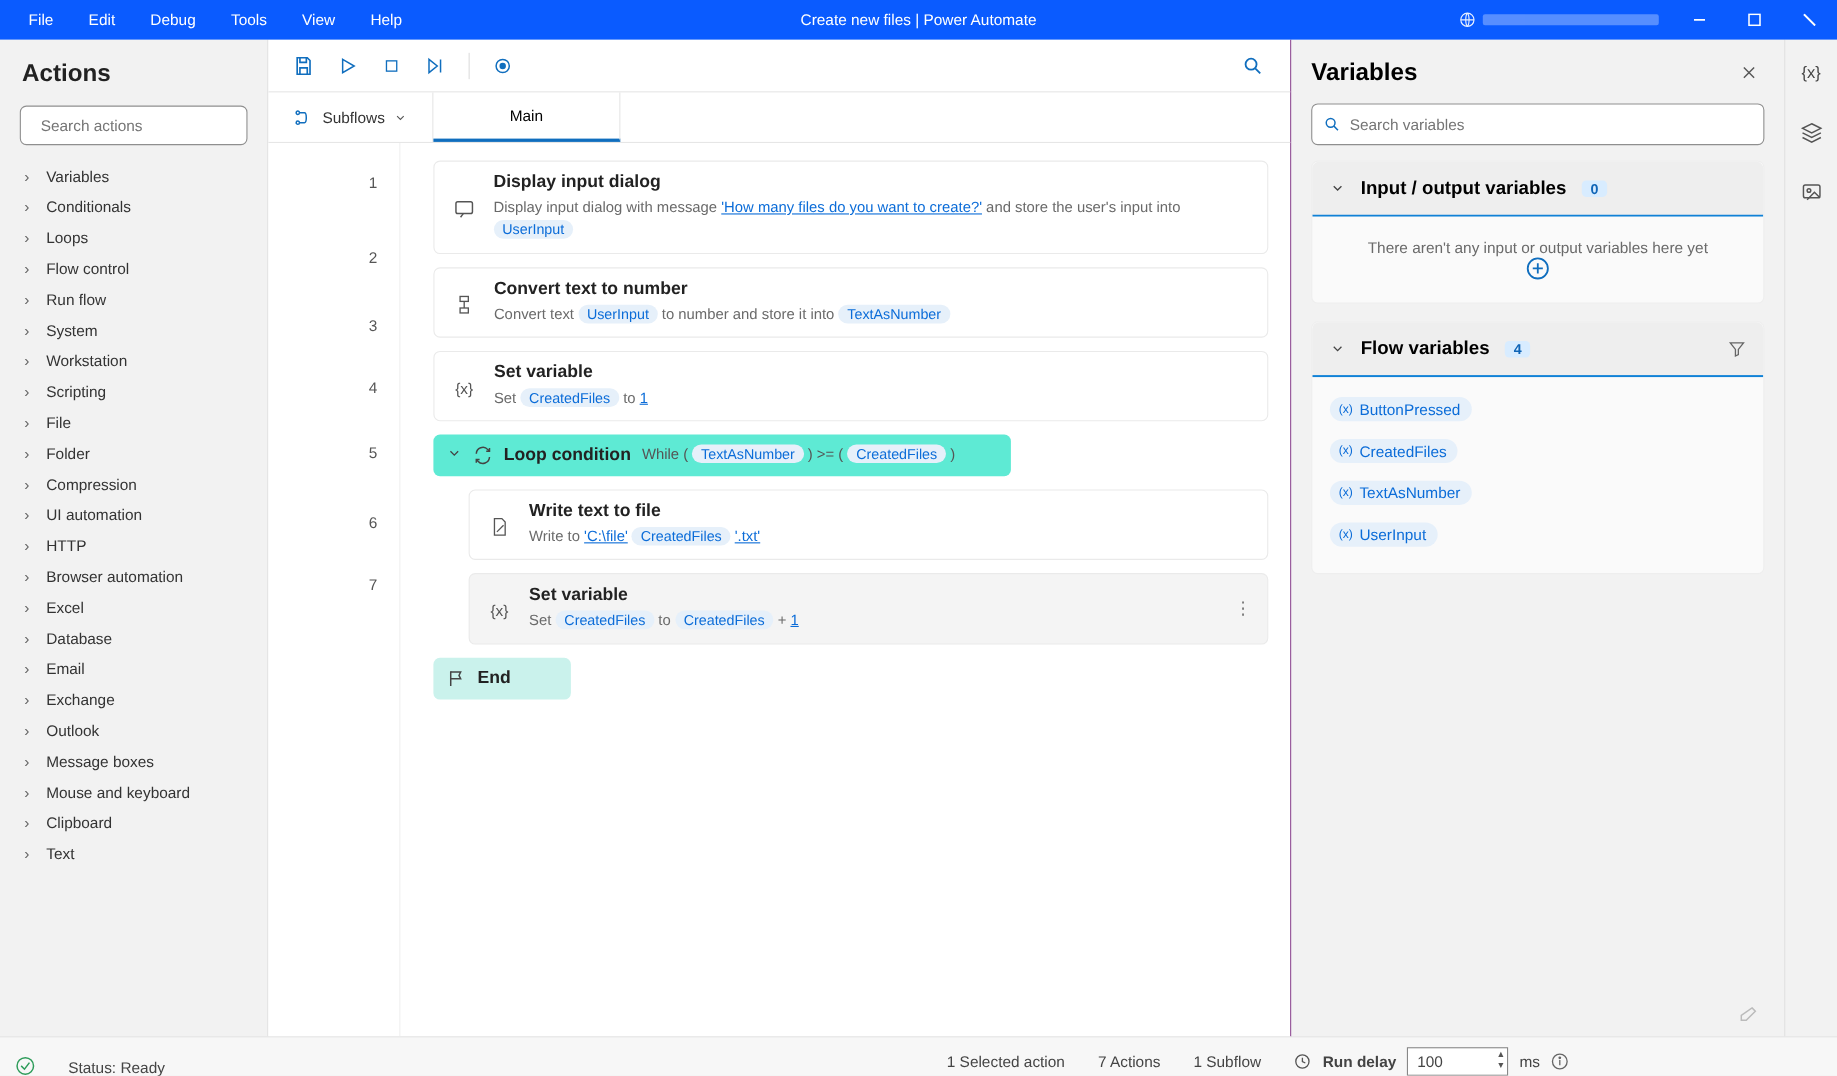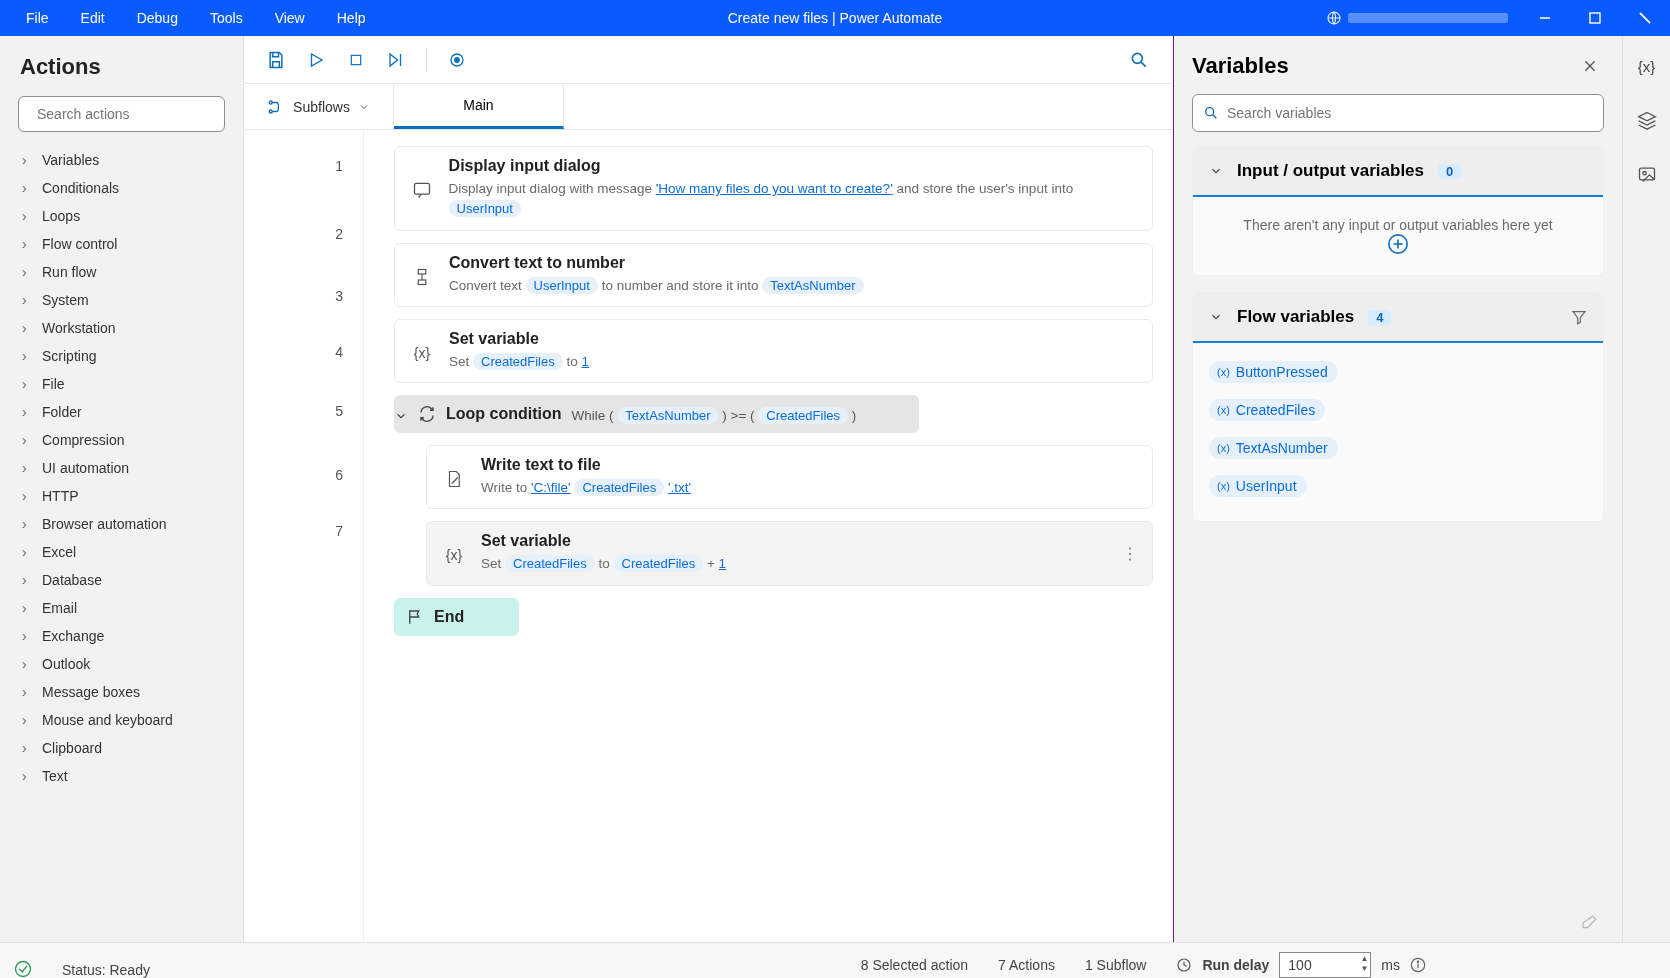--- a/index.html
+++ b/index.html
@@ -41,21 +41,21 @@
   .gutter .num { height:64px; display:flex; align-items:center; justify-content:flex-end; padding-right:20px; font-size:14px; color:#555;}
   .steps { flex:1; padding:16px 20px 16px 30px;}
   .step-card { border:1px solid #eaeaea; border-radius:6px; background:#fff; padding:10px 14px; display:flex; gap:14px; margin-bottom:12px; align-items:center; position:relative;}
   .step-card.selected { background:#f4f4f4;}
   .step-icon { width:26px; display:flex; justify-content:center; padding-top:4px; color:#444;}
   .step-title { font-size:16px; font-weight:600; color:#222; margin-bottom:4px;}
   .step-sub { font-size:13.5px; color:#6a6a6a; line-height:1.5;}
   .token { background:#e6f0fa; color:#0b6cd8; padding:1px 8px; border-radius:10px; font-size:13px;}
   .link-str { color:#0b6cd8;text-decoration:underline;}
   .more-dots { position:absolute; right:14px; top:50%; transform:translateY(-50%); color:#777;}
-  .loop-row {background:#e5e5e5; border-radius:6px; padding:10px 0; display:flex; align-items:flex-end; gap:10px; margin-bottom:12px; width:525px;}
+  .loop-row {background:#5eead4; border-radius:6px; padding:10px 12px; display:flex; align-items:flex-start; gap:10px; margin-bottom:12px; width:525px;}
   .end-row {background:#caf2ec; border-radius:6px; padding:10px 12px; display:flex; align-items:center; gap:10px; width:125px; margin-top:2px;}
   .loop-title{font-size:16px; font-weight:600; color:#222;}
   .loop-sub{font-size:13.5px; color:#555;}
   .indent { margin-left:32px; }
   
   .vars-panel { width:448px; background:#f2f2f2; display:flex; flex-direction:column;}
   .vars-header { display:flex; align-items:center; padding:16px 18px 10px 18px;}
   .vars-header .vh-title { font-size:22px; font-weight:700;}
   .vars-header .vh-close{ margin-left:auto; width:28px; height:28px; display:flex; align-items:center; justify-content:center;}
   .vars-search { margin:4px 18px 14px 18px; height:38px; border:1px solid #8f8f8f; border-radius:6px; background:#fff; display:flex; align-items:center; padding:0 10px; gap:8px;}
@@ -511,21 +511,21 @@
 
 <div class="status-bar">
   <span>
       <svg width="18" height="18" viewBox="0 0 24 24" fill="none" stroke="#2e9c5a" stroke-width="1.8">
         <circle cx="12" cy="12" r="10"></circle>
         <polyline points="7 12 11 16 17 8"></polyline>
       </svg>
     </span>
   <span>Status: Ready</span>
   <div class="center-stats">
-    <span>8 Selected action</span>
+    <span>1 Selected action</span>
     <span>7 Actions</span>
     <span>1 Subflow</span>
     <div class="delay-box">
       <span>
           <svg width="16" height="16" viewBox="0 0 24 24" fill="none" stroke="#555" stroke-width="1.8">
             <circle cx="12" cy="12" r="9"></circle>
             <polyline points="12 7 12 12 16 14"></polyline>
           </svg>
         </span>
       <span style="font-weight:600;">Run delay</span>

